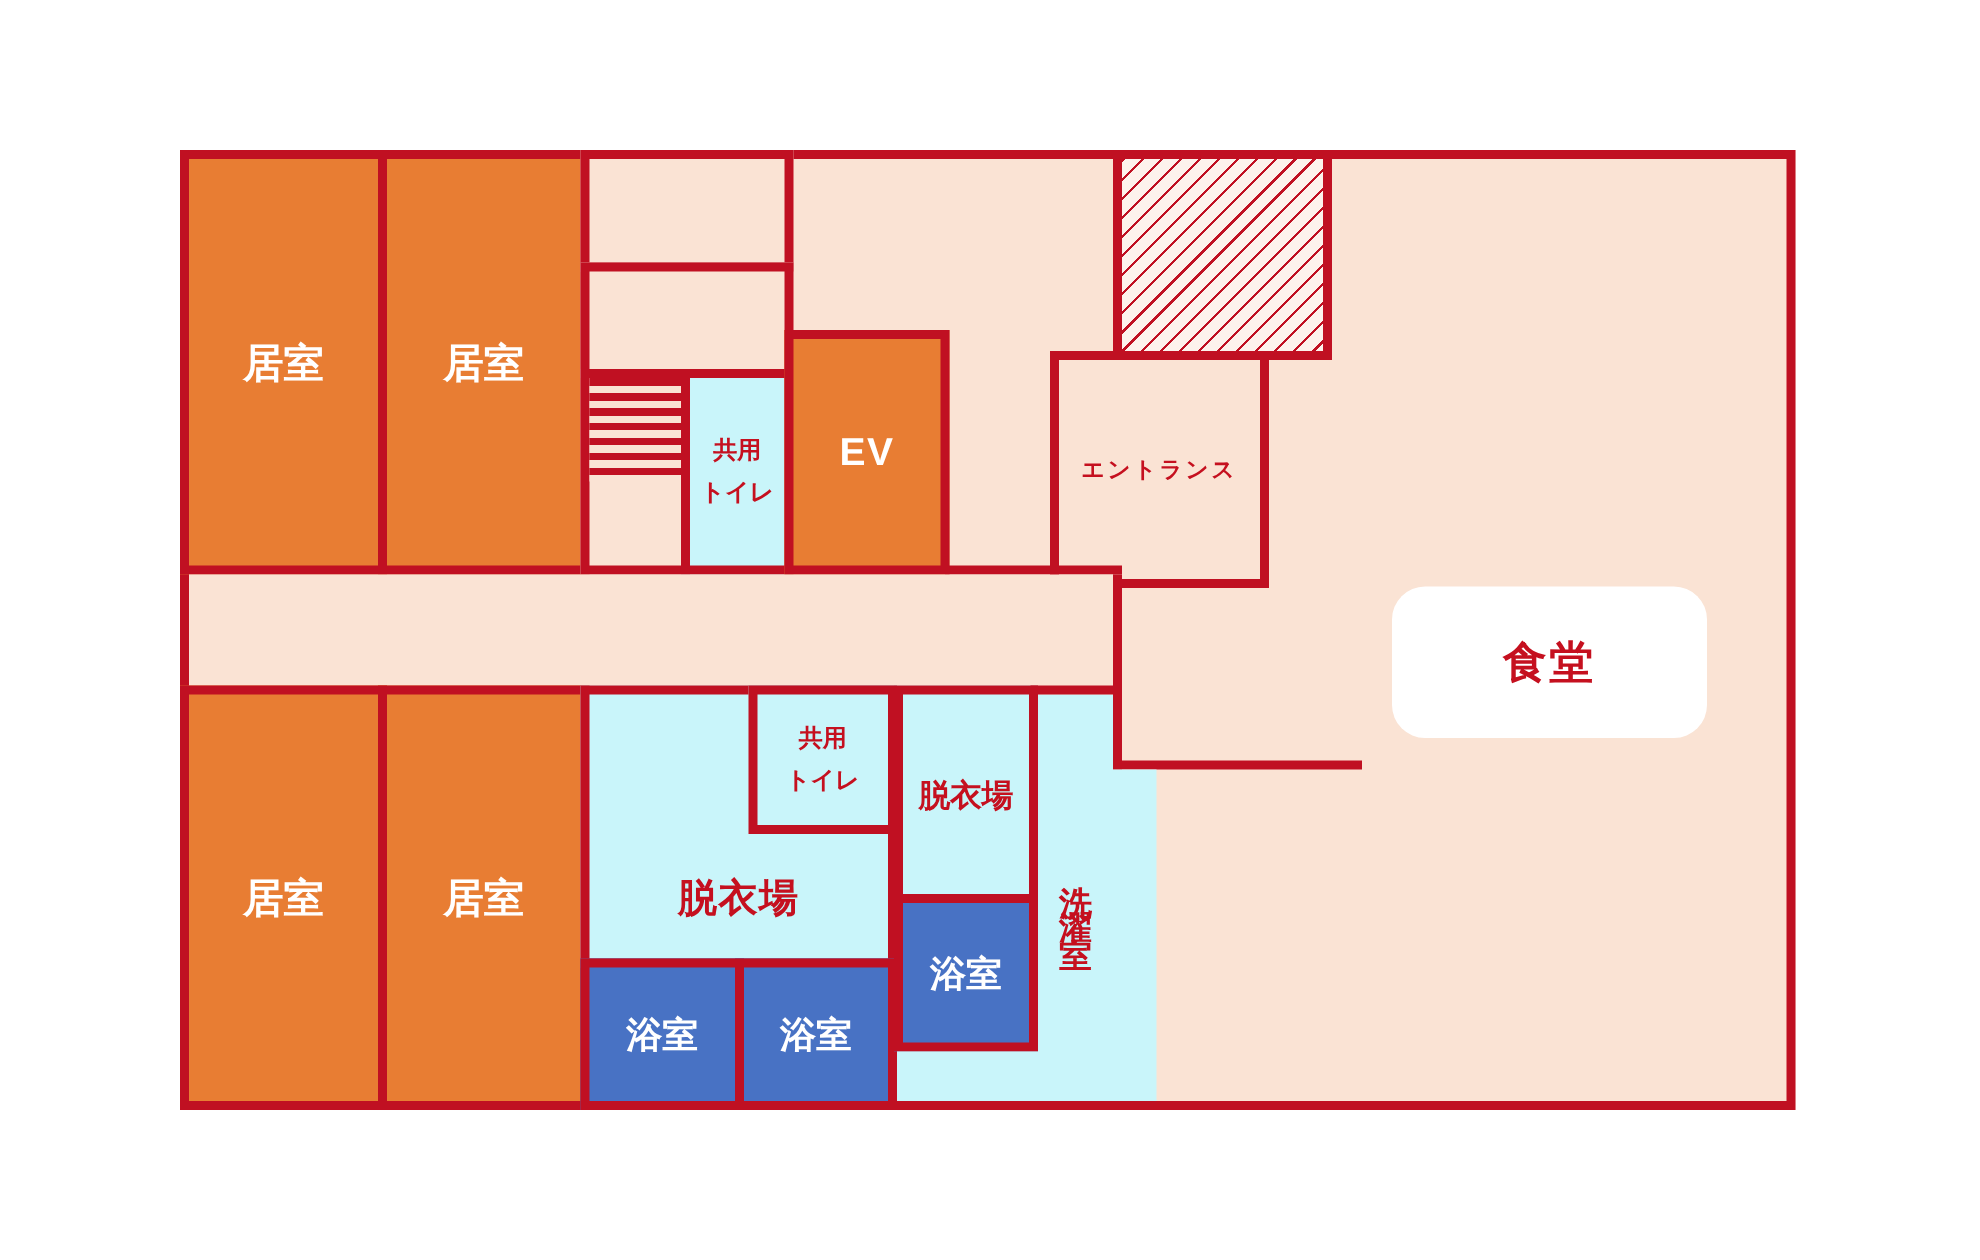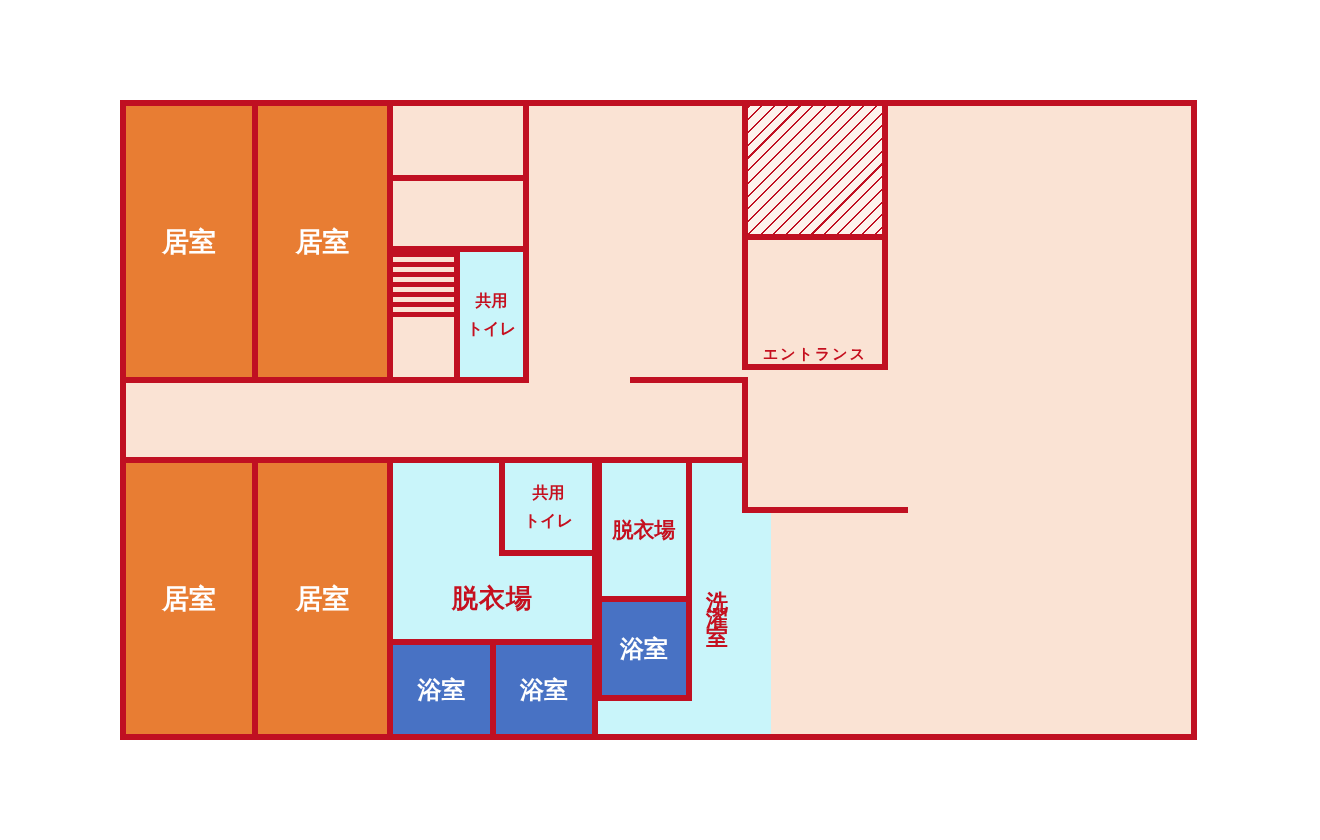--- a/index.html
+++ b/index.html
@@ -63,21 +63,21 @@
   #living-2      { left: 252px; top: 100px; width: 141px; height: 283px; }
   #store-1       { left: 387px; top: 100px; width: 142px; height: 81px;  }
   #store-2       { left: 387px; top: 175px; width: 142px; height: 77px;  }
   #stairs        { left: 387px; top: 246px; width: 73px;  height: 137px; }
   #stairs-stripes{ left: 0; top: 0; width: 100%; height: 69px;
                    background: repeating-linear-gradient(to bottom, var(--wall_red) 0 5px, var(--floor_peach) 5px 10px); }
   #toilet-upper  { left: 454px; top: 246px; width: 75px;  height: 137px; }
   #elevator      { left: 523px; top: 220px; width: 110px; height: 163px; }
   #hatched       { left: 742px; top: 100px; width: 146px; height: 140px;
                    background: repeating-linear-gradient(135deg, var(--wall_red) 0 1.5px, var(--hatch_bg) 1.5px 9px); }
-  #entrance      { left: 742px; top: 234px; width: 146px; height: 136px; align-items: flex-end; }
+  #entrance      { left: 700px; top: 234px; width: 146px; height: 158px; }
   #office-label  { left: 620px; top: 223px; width: 140px; text-align: center; }
   #office-bottom-wall { left: 630px; top: 377px; width: 118px; height: 6px; }
   #corridor      { left: 126px; top: 383px; width: 616px; height: 74px; }
   #dining-area   { left: 888px; top: 106px; width: 303px; height: 628px; }
   #dining-wall-v { left: 742px; top: 383px; width: 6px;  height: 130px; }
   #dining-wall-h { left: 742px; top: 507px; width: 166px; height: 6px; }
   #dining-label  { left: 928px; top: 391px; width: 210px; height: 101px;
                    background: #ffffff; border-radius: 22px;
                    display: flex; align-items: center; justify-content: center; }
   #living-3      { left: 120px; top: 457px; width: 138px; height: 283px; }
@@ -111,20 +111,23 @@
     <span class="lbl lbl-white fs-room">居室</span>
   </div>
   <div id="store-1" class="room peach"></div>
   <div id="store-2" class="room peach"></div>
   <div id="stairs" class="room peach">
     <div id="stairs-stripes" class="abs"></div>
   </div>
   <div id="toilet-upper" class="room cyan">
     <span class="lbl lbl-red fs-toilet"><span>共用</span><br><span>トイレ</span></span>
   </div>
+  <div id="elevator" class="room orange">
+    <span class="lbl lbl-white fs-ev">EV</span>
+  </div>
   <div id="hatched" class="room"></div>
   <div id="entrance" class="room peach">
     <span class="lbl lbl-red fs-entrance">エントランス</span>
   </div>
   <div id="office-bottom-wall" class="wall"></div>
 
   <div id="corridor" class="abs peach"></div>
   <div id="dining-area" class="abs"></div>
   <div id="dining-wall-v" class="wall"></div>
   <div id="dining-wall-h" class="wall"></div>
@@ -156,14 +159,17 @@
 
   <div id="wet-strip" class="fill cyan"></div>
   <div id="laundry-col-a" class="fill cyan"></div>
   <div id="laundry-col-b" class="fill cyan"></div>
   <div id="corridor-bottom-seg" class="wall"></div>
   <div id="laundry-label" class="abs">
     <span class="lbl lbl-red vertical-text">洗濯室</span>
   </div>
 
 
+  <div id="dining-label" class="abs">
+    <span class="lbl lbl-red fs-dining">食堂</span>
+  </div>
 
 </div>
 
 </body></html>

